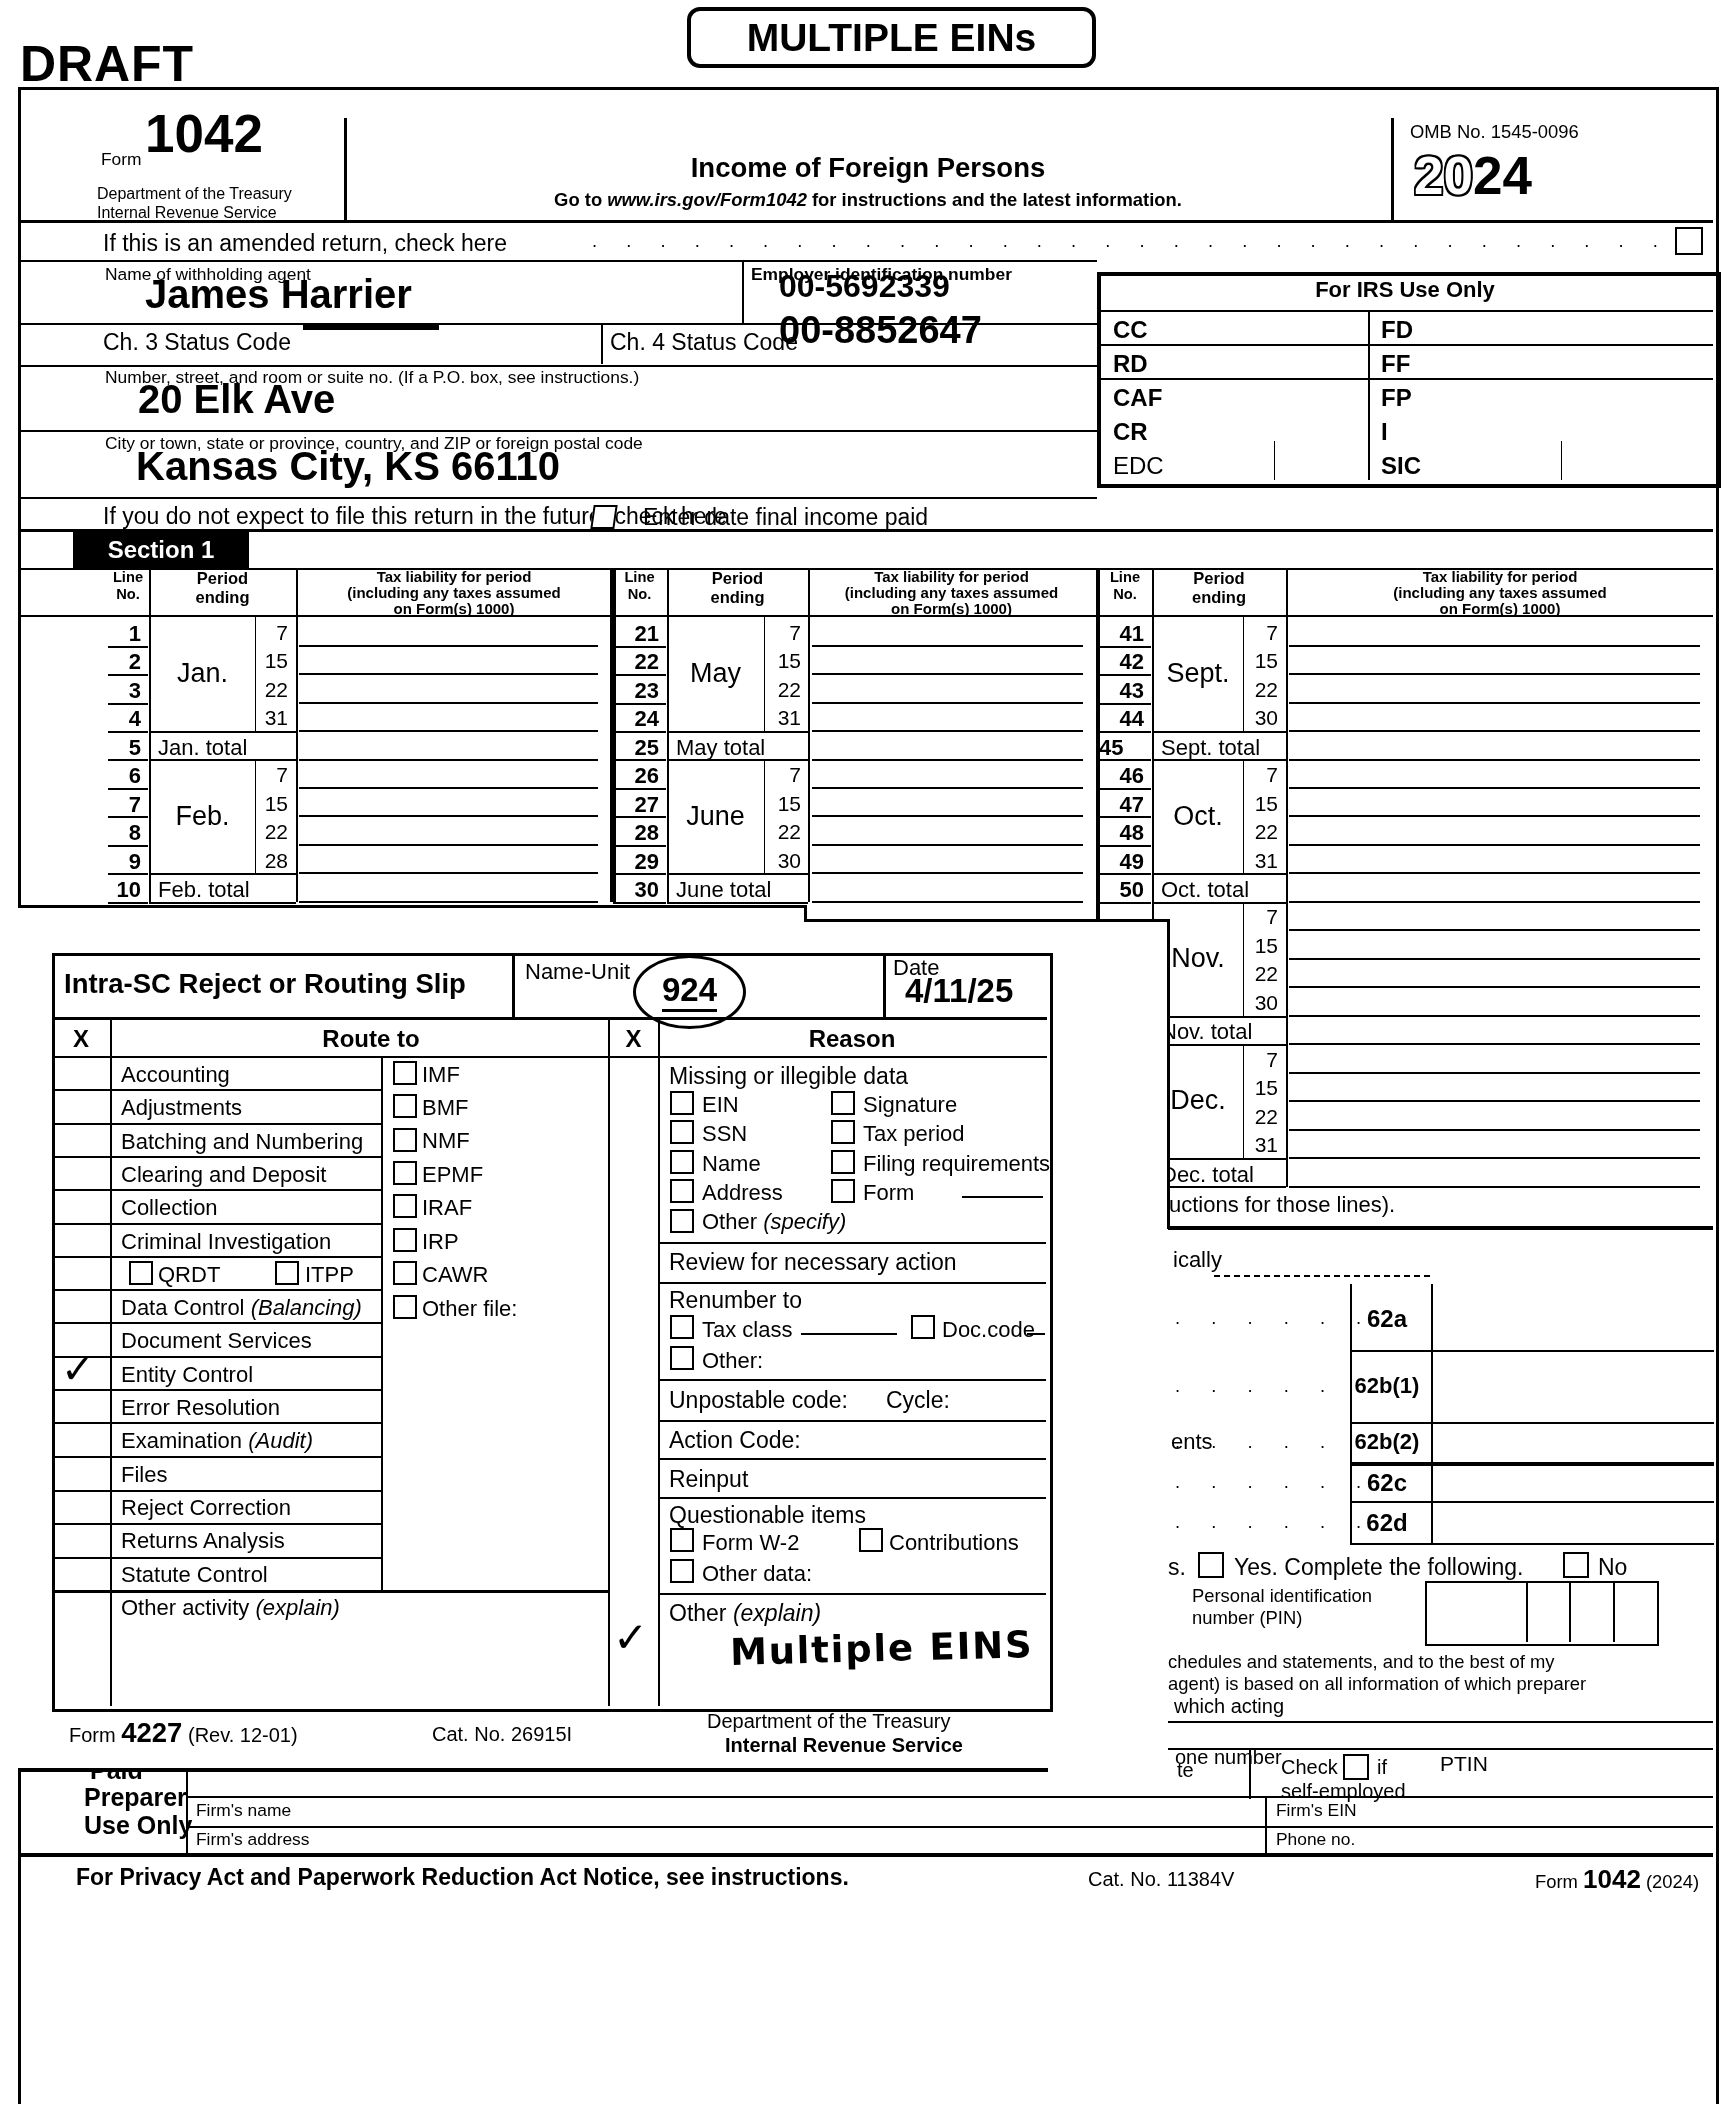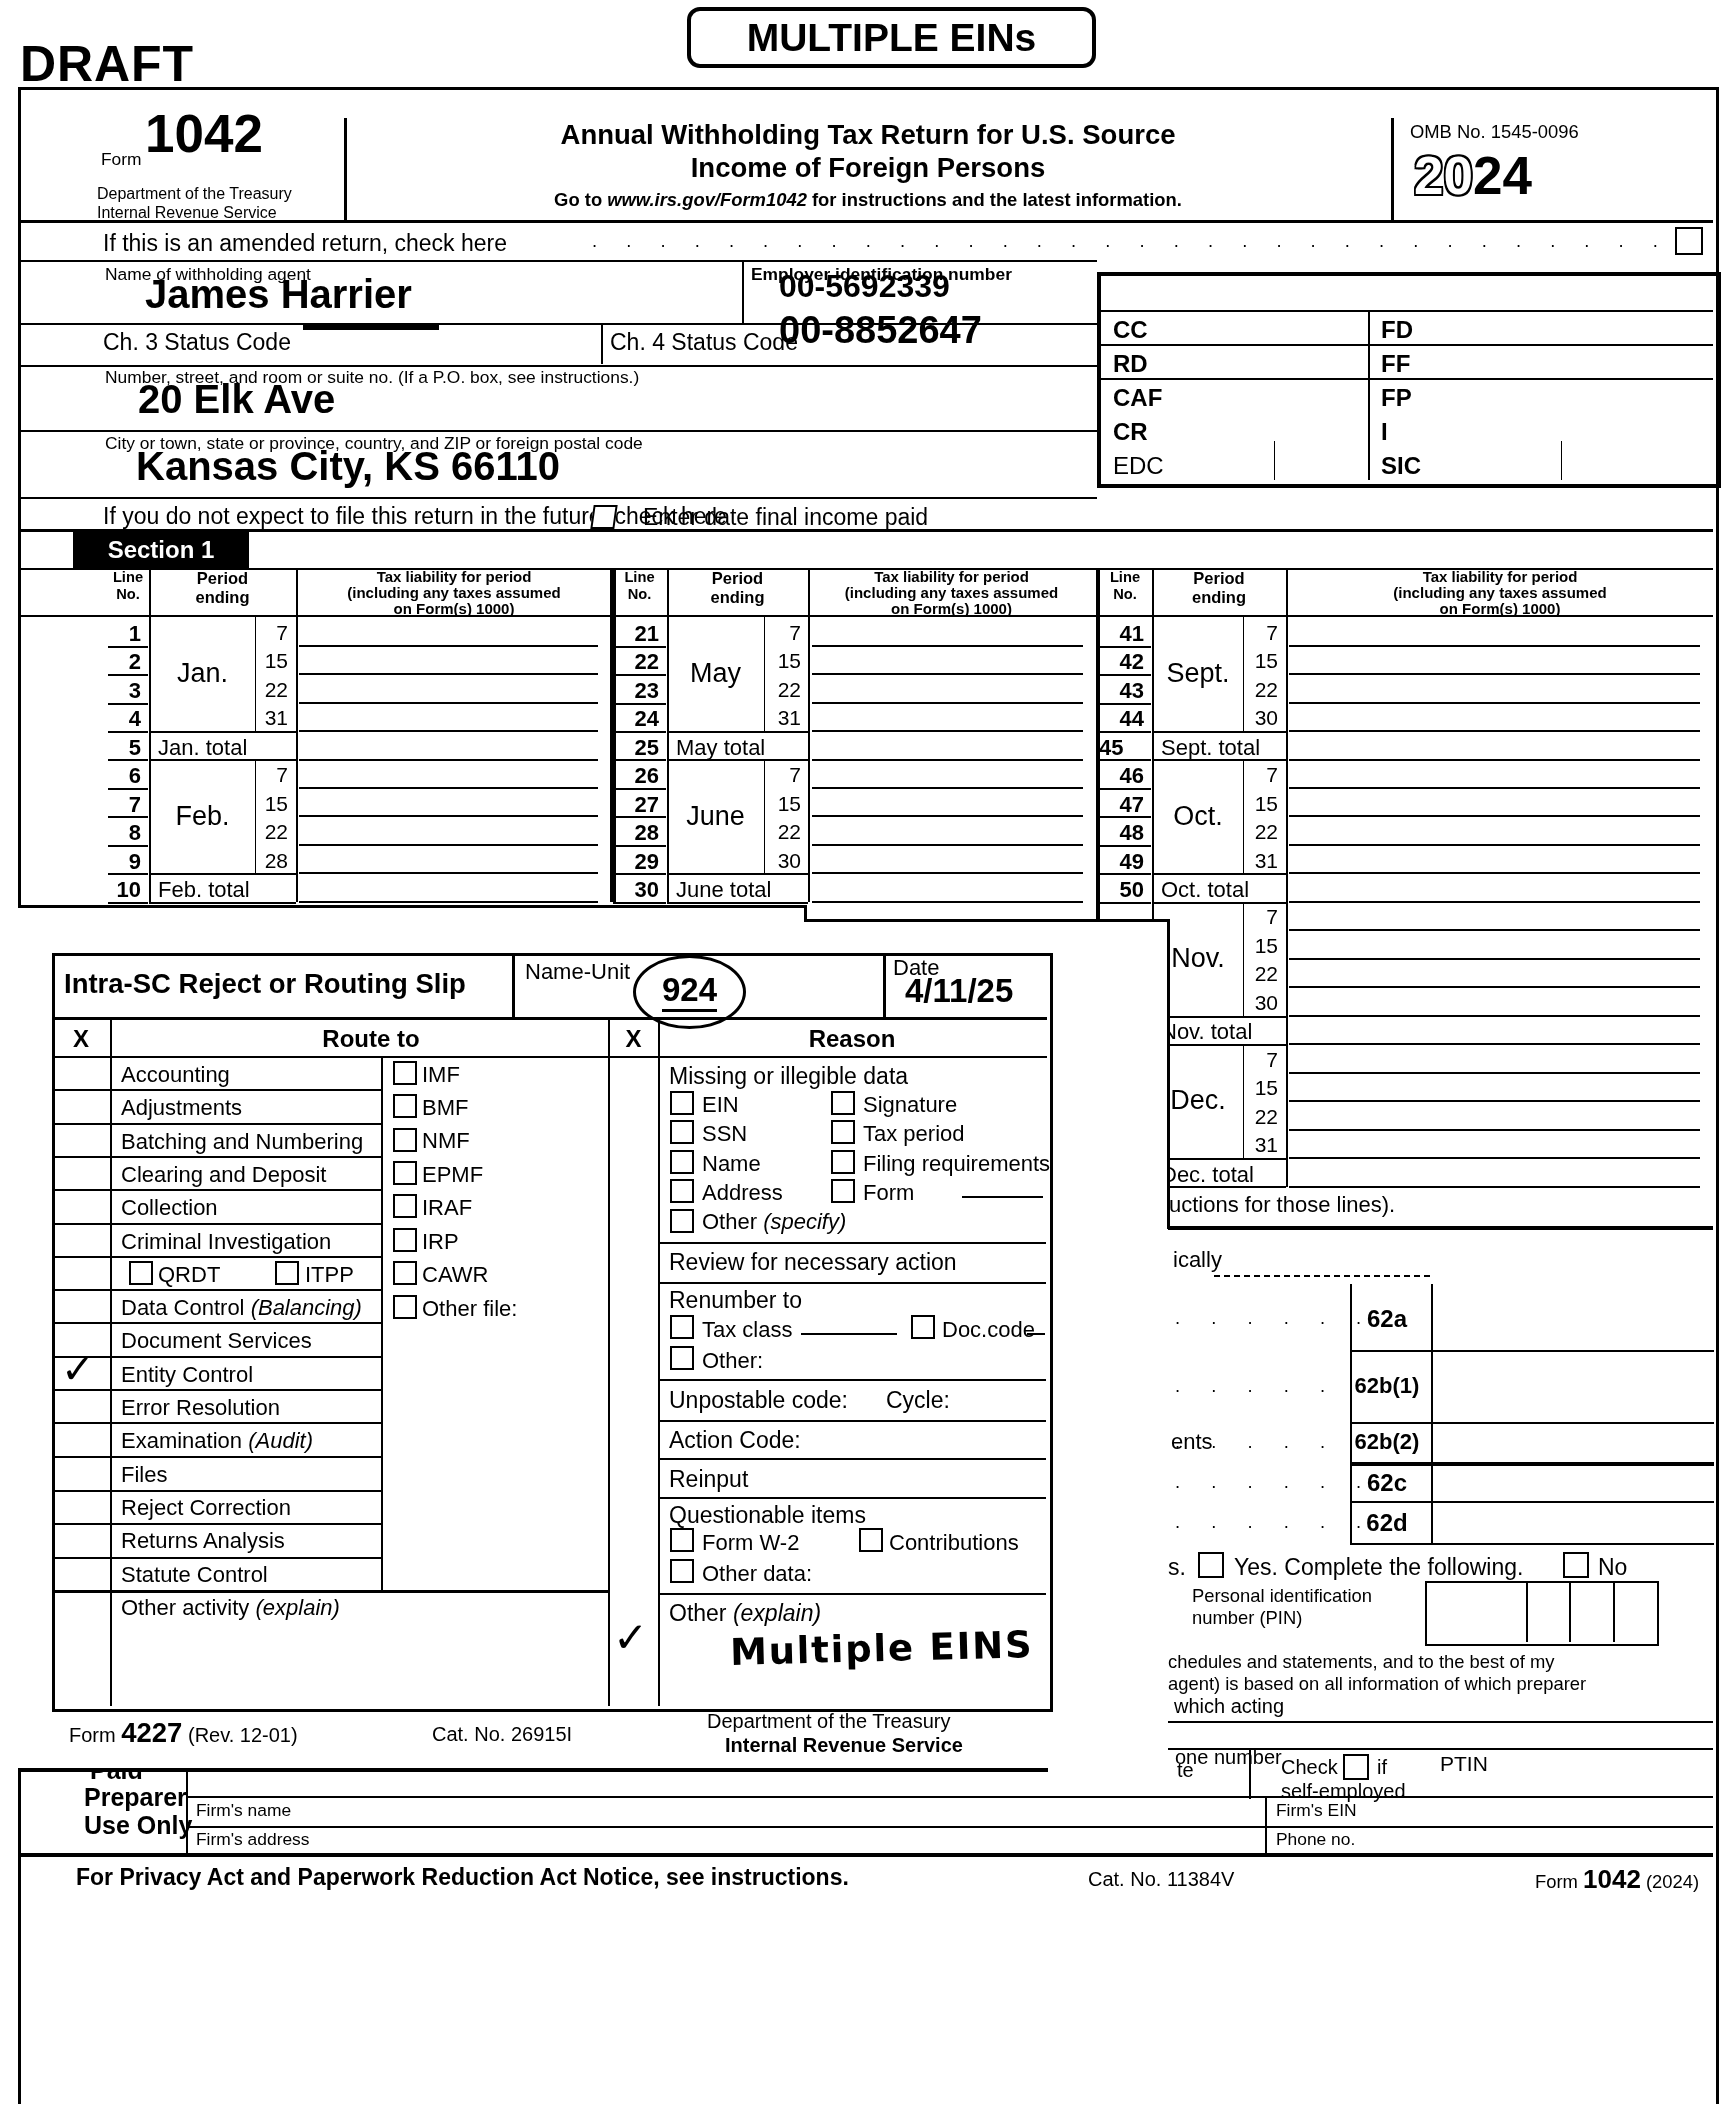--- a/index.html
+++ b/index.html
@@ -25,21 +25,20 @@
   <div class="a" style="left:687px;top:7.3px;width:401px;height:53px;border:4.6px solid #000;border-radius:13px;z-index:10;
               display:flex;align-items:center;justify-content:center;background:#fff;">
     <span style="font-size:39px;font-weight:800;">MULTIPLE EINs</span>
   </div>
 
   <div class="a" style="left:101px;top:149px;font-size:17.4px;">Form</div>
   <div class="a" style="left:145px;top:103px;font-size:53px;font-weight:800;">1042</div>
   <div class="a" style="left:97px;top:185px;font-size:16px;">Department of the Treasury</div>
   <div class="a" style="left:97px;top:204px;font-size:16px;">Internal Revenue Service</div>
   <div class="ln" style="left:344px;top:118px;width:2.8px;height:103px;"></div>
-  <div class="a" style="left:349px;top:119px;width:1038px;text-align:center;font-size:27.5px;font-weight:700;">Annual Withholding Tax Return for U.S. Source</div>
   <div class="a" style="left:349px;top:152px;width:1038px;text-align:center;font-size:27.5px;font-weight:700;">Income of Foreign Persons</div>
   <div class="a" style="left:349px;top:189px;width:1038px;text-align:center;font-size:18.4px;font-weight:700;">
     <span>Go to </span><span class="ital">www.irs.gov/Form1042</span><span> for instructions and the latest information.</span>
   </div>
   <div class="ln" style="left:1391px;top:118px;width:2.8px;height:103px;"></div>
   <div class="a" style="left:1410px;top:121px;font-size:18.4px;">OMB No. 1545-0096</div>
   <div class="a" style="left:1414px;top:145px;font-size:53px;font-weight:800;">
     <span class="outline20">20</span><span>24</span>
   </div>
   <div class="ln" style="left:18.4px;top:220px;width:1695px;height:2.8px;"></div>
@@ -64,20 +63,21 @@
   <div class="ln" style="left:18.4px;top:365px;width:1079px;height:1.8px;"></div>
 
   <div class="a" style="left:105px;top:367px;font-size:17.4px;">Number, street, and room or suite no. (If a P.O. box, see instructions.)</div>
   <div class="a" style="left:138px;top:377px;font-size:40px;font-weight:700;">20 Elk Ave</div>
   <div class="ln" style="left:18.4px;top:430px;width:1079px;height:1.8px;"></div>
   <div class="a" style="left:105px;top:433px;font-size:17.4px;">City or town, state or province, country, and ZIP or foreign postal code</div>
   <div class="a" style="left:136px;top:444px;font-size:40px;font-weight:700;">Kansas City, KS  66110</div>
   <div class="ln" style="left:18.4px;top:497px;width:1079px;height:1.8px;"></div>
 
   <div class="a" style="left:1097px;top:272px;width:616px;height:208px;border:4.6px solid #000;"></div>
+  <div class="a" style="left:1097px;top:277px;width:616px;text-align:center;font-size:22px;font-weight:700;">For IRS Use Only</div>
 
   <div class="a" style="left:103px;top:503px;font-size:23px;">If you do not expect to file this return in the future, check here</div>
   <div class="cb" style="left:592px;top:505px;width:20px;height:20px;transform:skewX(-8deg);"></div>
   <div class="a" style="left:643px;top:504px;font-size:23px;">Enter date final income paid</div>
 
   <div class="ln" style="left:18.4px;top:529px;width:1695px;height:2.8px;"></div>
   <div class="a" style="left:73px;top:532px;width:176px;height:36px;background:#000;color:#fff;display:flex;align-items:center;justify-content:center;">
     <span style="font-size:24px;font-weight:700;">Section 1</span>
   </div>
   <div class="ln" style="left:18.4px;top:568px;width:1695px;height:1.8px;"></div>

